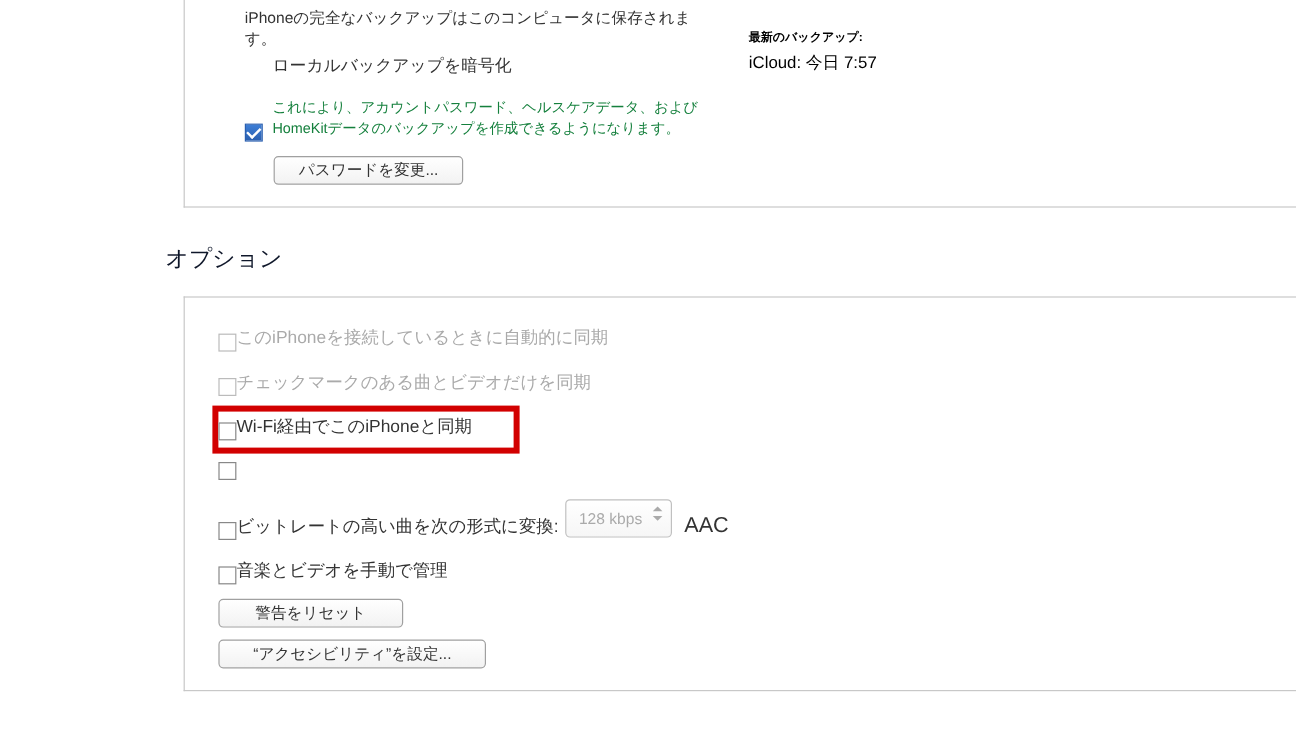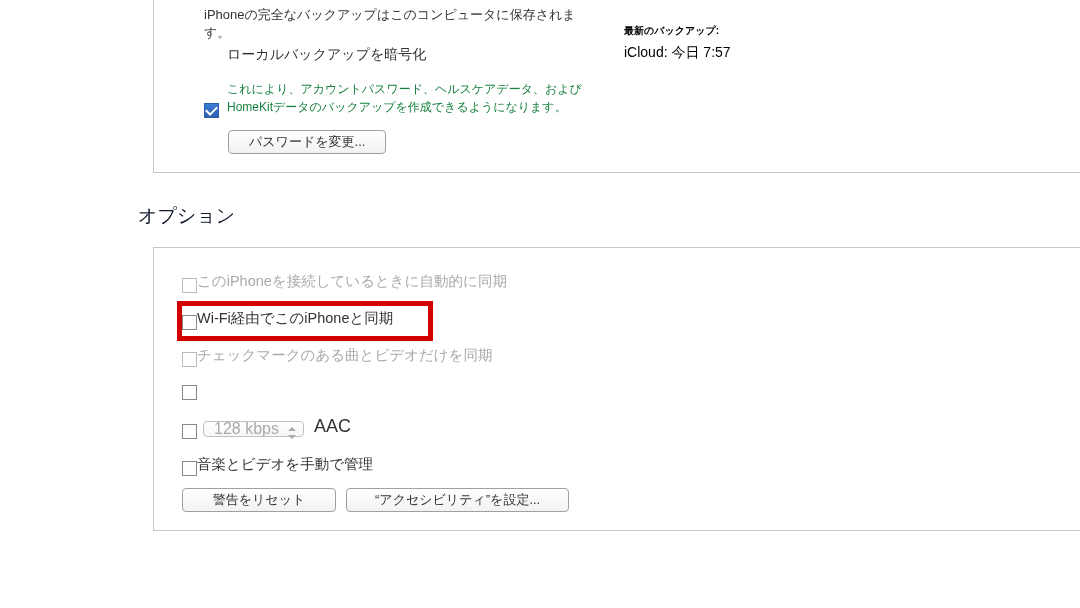--- a/index.html
+++ b/index.html
@@ -147,23 +147,23 @@
       left: -5px;
       top: -4px;
       width: 256px;
       height: 40px;
       border: 5px solid #d20000;
       pointer-events: none;
     }
     .dropdown {
       display: inline-flex;
       align-items: center;
-      height: 16px;
+      height: 32px;
       padding: 0 24px 0 10px;
-      font-size: 16px;
+      font-size: 13px;
       color: #aaa;
       background: linear-gradient(#ffffff, #f6f6f6);
       border: 1px solid #c0c0c0;
       border-radius: 4px;
       position: relative;
       margin: 0 6px;
     }
     .dropdown::after {
       content: "";
       position: absolute;
@@ -195,21 +195,21 @@
       border-top: 4px solid #aaa;
     }
     .inline-text {
       font-size: 18px;
       color: #333;
       margin-left: 4px;
     }
     .buttons-stack {
       padding-left: 28px;
       display: flex;
-      flex-direction: row;
+      flex-direction: column;
       align-items: flex-start;
       gap: 10px;
     }
     .buttons-stack .btn {
       min-width: 154px;
       padding: 0 28px;
     }
     .wide-btn {
       min-width: 200px !important;
     }
@@ -241,36 +241,37 @@
 
 <div class="panel options">
   <div class="options-list">
 
     <div class="option-row">
       <span class="checkbox disabled"></span>
       <span class="option-label dim">このiPhoneを接続しているときに自動的に同期</span>
     </div>
 
     <div class="option-row">
-      <div class="highlight-box"></div>
-      <span class="checkbox"></span>
-      <span class="option-label">Wi-Fi経由でこのiPhoneと同期</span>
-    </div>
-
-    <div class="option-row">
       <span class="checkbox disabled"></span>
       <span class="option-label dim">チェックマークのある曲とビデオだけを同期</span>
     </div>
 
     <div class="option-row">
-      <span class="checkbox"></span>
-    </div>
-
-    <div class="option-row">
-      <span class="checkbox"></span>
+      <div class="highlight-box"></div>
+      <span class="checkbox"></span>
+      <span class="option-label">Wi-Fi経由でこのiPhoneと同期</span>
+    </div>
+
+    <div class="option-row">
+      <span class="checkbox"></span>
+    </div>
+
+    <div class="option-row">
+      <span class="checkbox"></span>
+      <span class="option-label">ビットレートの高い曲を次の形式に変換:</span>
       <span class="dropdown">
         <span>128 kbps</span>
         <span class="updown"></span>
       </span>
       <span class="inline-text">AAC</span>
     </div>
 
     <div class="option-row">
       <span class="checkbox"></span>
       <span class="option-label">音楽とビデオを手動で管理</span>

